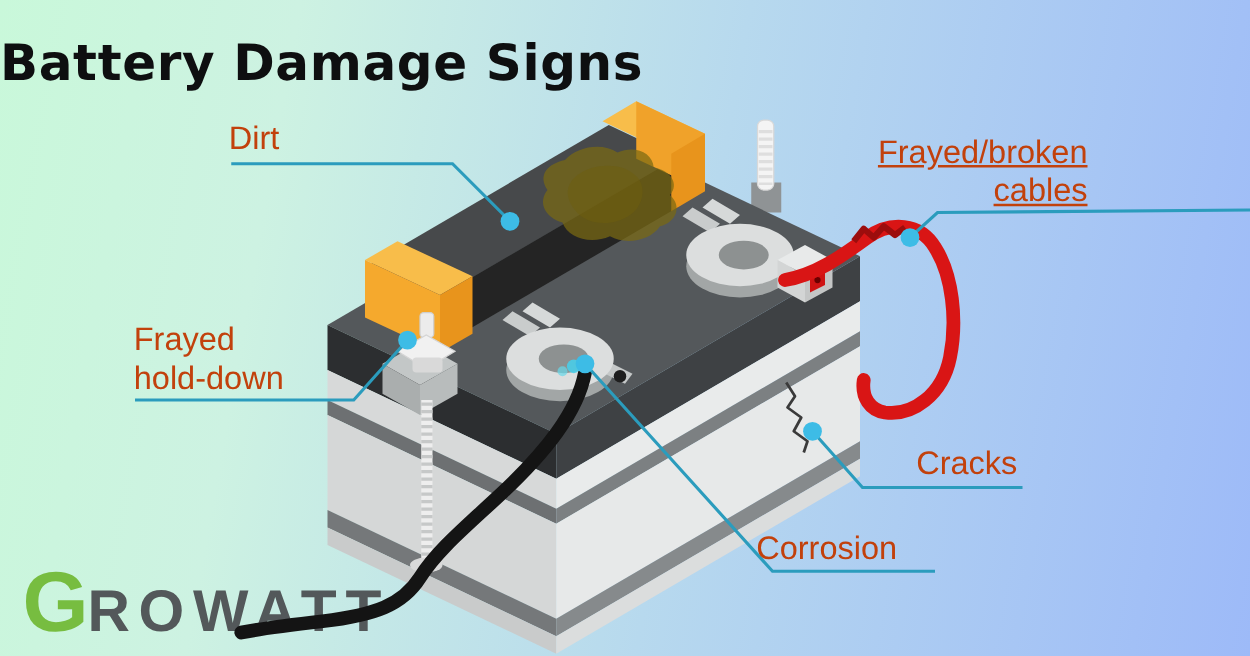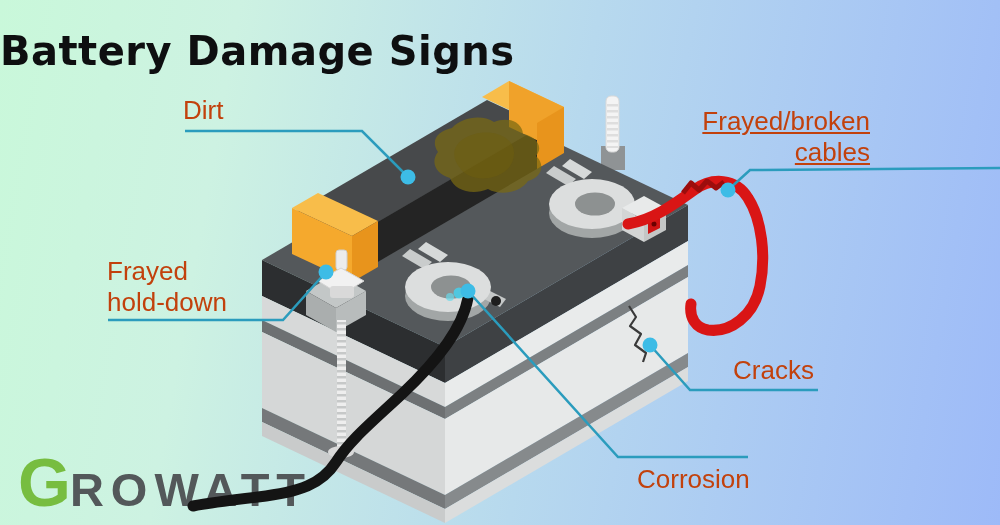--- a/index.html
+++ b/index.html
@@ -14,21 +14,21 @@
     color:#0e0f10;letter-spacing:.5px;z-index:3;
   }
   .callout{
     position:absolute;font-size:26px;color:#c2410c;line-height:1.18;
     white-space:pre-line;z-index:3;
   }
   #lbl-dirt{left:183px;top:95px;}
   #lbl-frayed{right:130px;top:106px;text-align:right;text-decoration:underline;}
   #lbl-loose{left:107px;top:256px;}
   #lbl-cracks{left:733px;top:355px;}
-  #lbl-corrosion{left:637px;top:423px;margin-top:41px;}
+  #lbl-corrosion{left:605px;top:423px;}
   #logo{
     position:absolute;left:18px;top:452px;display:flex;align-items:baseline;z-index:1;
     font-family:"Liberation Sans",sans-serif;font-weight:bold;
   }
   #logo .g{font-size:68px;line-height:.9;color:#77bd40;margin-right:-1px;}
   #logo .rest{font-size:47px;line-height:.9;color:#53585a;letter-spacing:7px;}
   svg{position:absolute;left:0;top:0;z-index:2;}
 </style>
 </head>
 <body>

